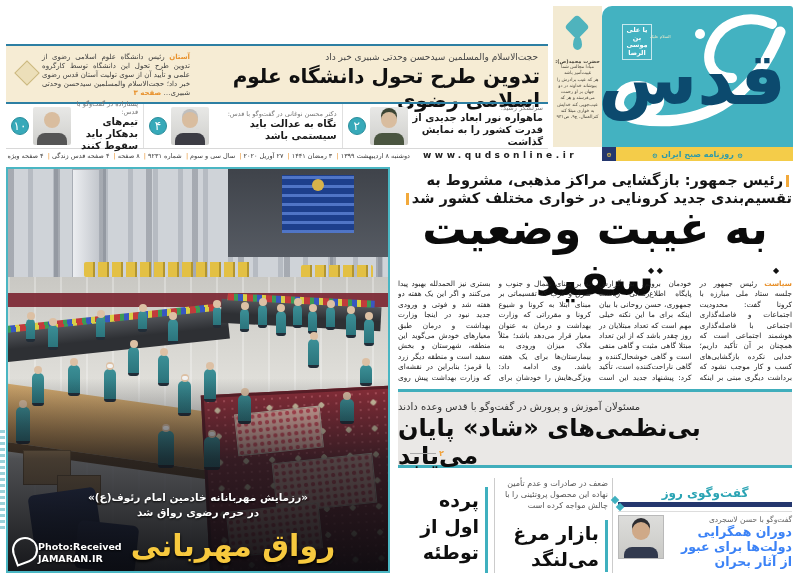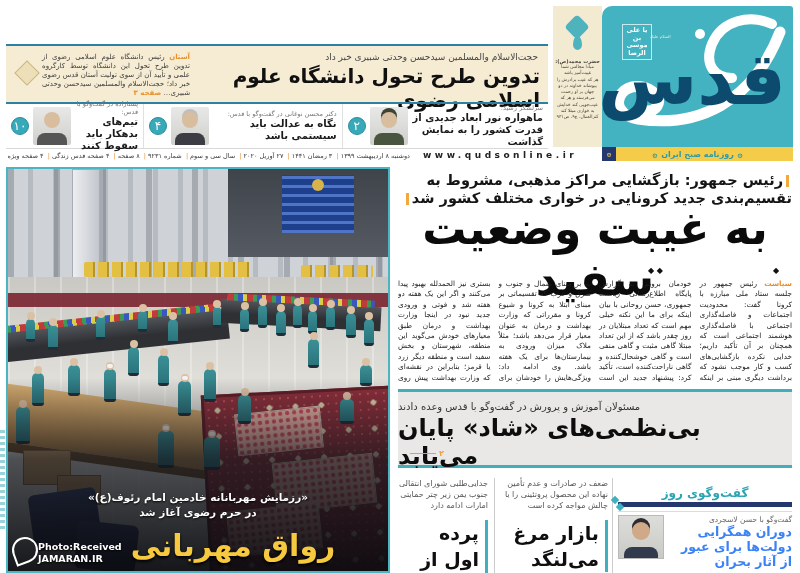--- a/index.html
+++ b/index.html
@@ -325,21 +325,20 @@
     </div>
   </div>
 
   <div class="art art-mid">
     <div class="a-kicker">ضعف در صادرات و عدم تأمین نهاده این محصول پروتئینی را با چالش مواجه کرده است</div>
     <div class="a-head">بازار مرغ می‌لنگد</div>
 
   </div>
 
   <div class="art art-left">
-    <div class="a-kicker">جدایی‌طلبی شورای انتقالی جنوب یمن زیر چتر حمایتی امارات ادامه دارد</div>
     <div class="a-head">پرده اول از توطئه تجزیه</div>
 
   </div>
 
   <div class="photo">
     <div class="ph-wall"></div>
     <div class="ph-dark"></div>
     <div class="ph-banner"></div>
     <div class="ph-pillar"></div>
     <div class="ph-barrels"></div>
@@ -383,21 +382,21 @@
     <i class="p" style="left:196px;top:200px;width:12px;height:30px"></i>
     <i class="p" style="left:230px;top:226px;width:13px;height:26px"></i>
     <i class="p" style="left:8px;top:238px;width:14px;height:34px"></i>
     <i class="p" style="left:332px;top:230px;width:14px;height:22px"></i>
     <i class="p pm" style="left:150px;top:262px;width:16px;height:34px"></i>
     <i class="p pm" style="left:196px;top:268px;width:16px;height:30px"></i>
 
     <div class="ph-cap">
       <div class="cap-lines">
         <div>«رزمایش مهربانانه خادمین امام رئوف(ع)»</div>
-        <div>در حرم رضوی آغاز شد</div>
+        <div>در حرم رضوی رواق شد</div>
       </div>
       <div class="cap-title">رواق مهربانی</div>
       <div class="j-logo"></div>
       <div class="credit">
         <div>Photo:Received</div>
         <div>JAMARAN.IR</div>
       </div>
     </div>
   </div>
 

